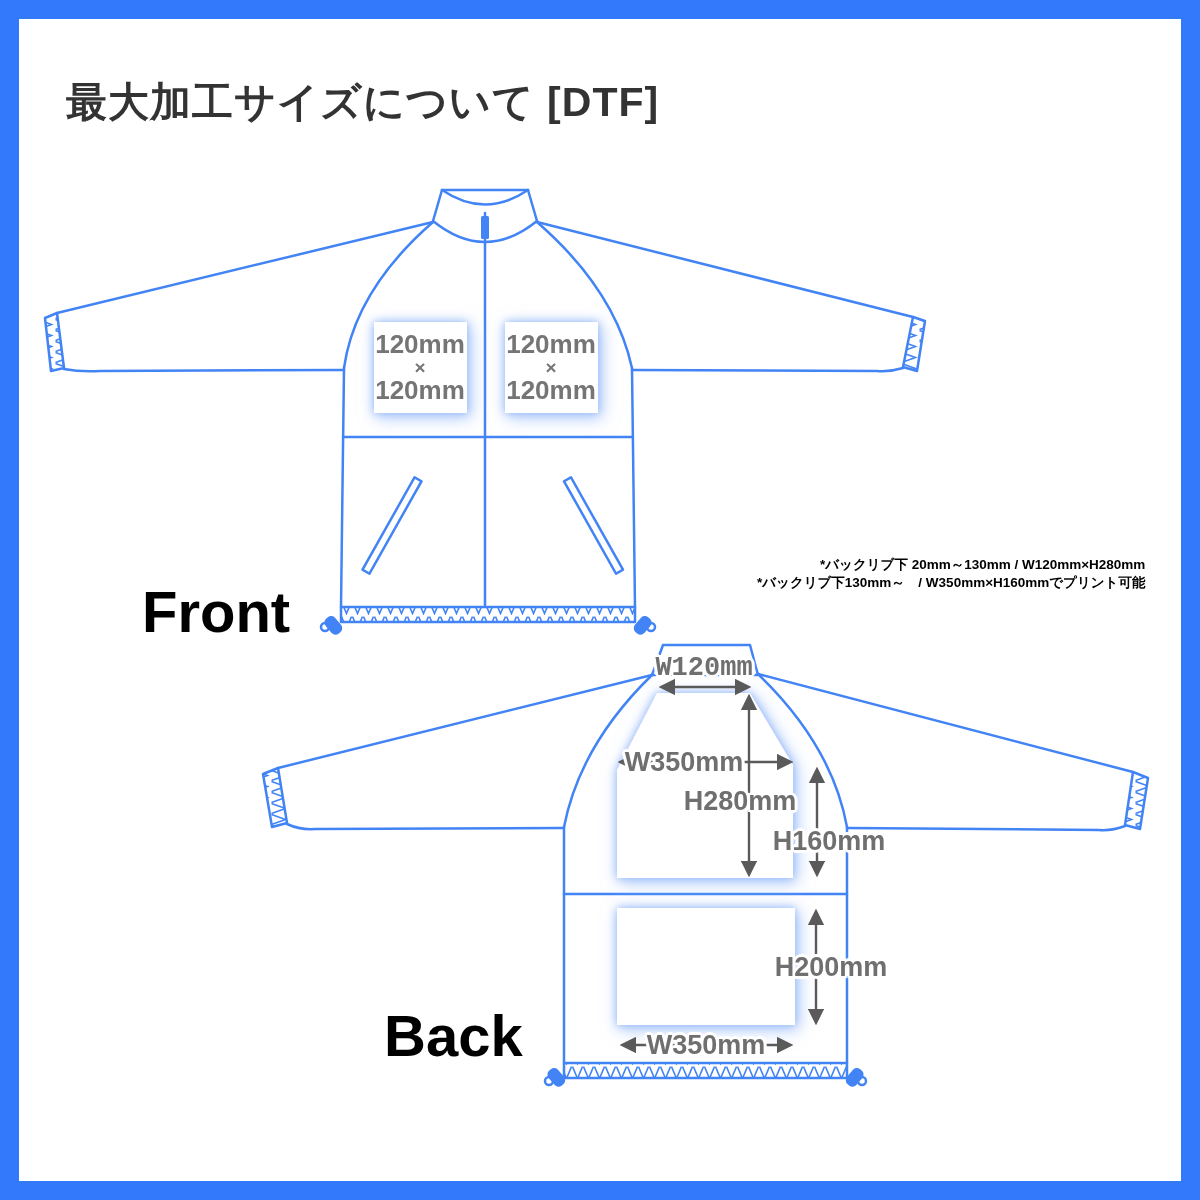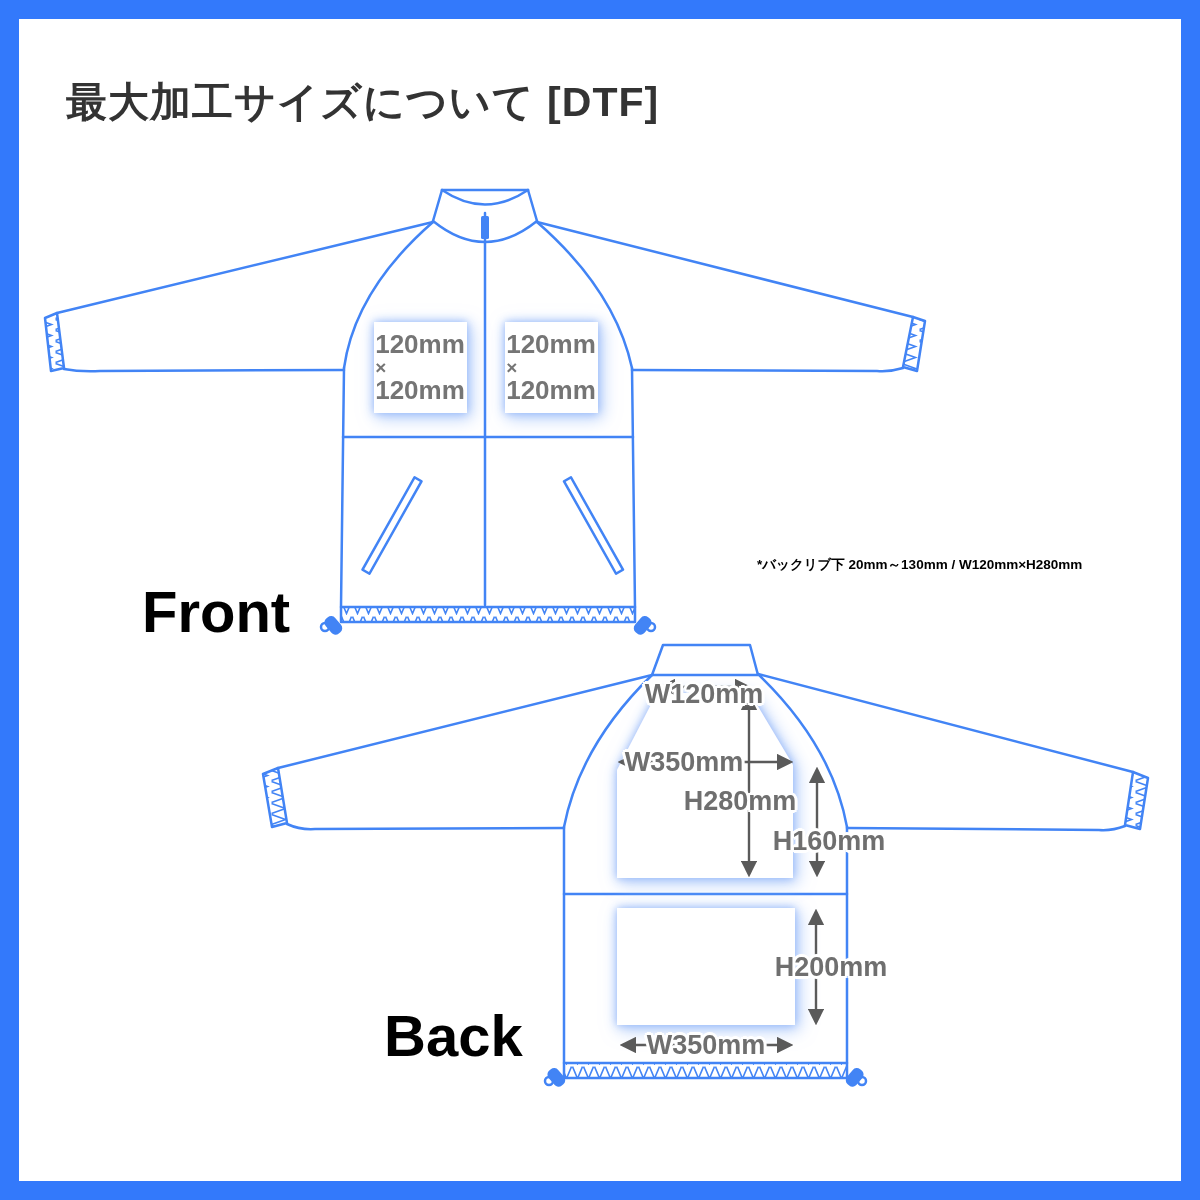--- a/index.html
+++ b/index.html
@@ -22,21 +22,21 @@
   }
   .front-label{left:142px;top:578px;}
   .back-label{left:384px;top:1002px;}
   .dim-label{
     position:absolute;transform:translate(-50%,-50%);
     font-size:27px;font-weight:bold;color:#6F6F6F;white-space:nowrap;z-index:12;
     text-shadow:-2px -2px 0 #fff,2px -2px 0 #fff,-2px 2px 0 #fff,2px 2px 0 #fff,
                 -3px 0 0 #fff,3px 0 0 #fff,0 -3px 0 #fff,0 3px 0 #fff,0 0 5px #fff;
   }
   .box-label{
-    position:absolute;transform:translate(-50%,-50%);text-align:left;
+    position:absolute;transform:translate(-50%,-50%);text-align:center;
     font-weight:bold;color:#757575;font-size:26px;line-height:1.1;z-index:12;white-space:nowrap;
   }
   .box-label .times{font-size:19px;line-height:0.9;display:block;}
   .notes{
     position:absolute;left:757px;top:556px;font-size:13.5px;font-weight:bold;
     color:#000;line-height:17.5px;white-space:nowrap;z-index:10;text-align:right;
   }
 </style>
 </head>
 <body>
@@ -155,22 +155,23 @@
   <span>120mm</span>
   <span class="times">×</span>
   <span>120mm</span>
 </div>
 <div class="box-label" style="left:551px;top:367px;">
   <span>120mm</span>
   <span class="times">×</span>
   <span>120mm</span>
 </div>
 
-<div class="dim-label" style="left:704px;top:694px;">W120mm</div>
+<div class="dim-label" style="left:704px;top:668px;font-family:Liberation Mono, monospace;">W120mm</div>
 <div class="dim-label" style="left:684px;top:762px;">W350mm</div>
 <div class="dim-label" style="left:740px;top:801px;">H280mm</div>
 <div class="dim-label" style="left:829px;top:841px;text-align:center;">H160mm</div>
 <div class="dim-label" style="left:831px;top:967px;">H200mm</div>
 <div class="dim-label" style="left:706px;top:1045px;">W350mm</div>
 
 <div class="notes">
   <div>*バックリブ下 20mm～130mm / W120mm×H280mm</div>
+  <div>*バックリブ下130mm～　/ W350mm×H160mmでプリント可能</div>
 </div>
 
 </body></html>

